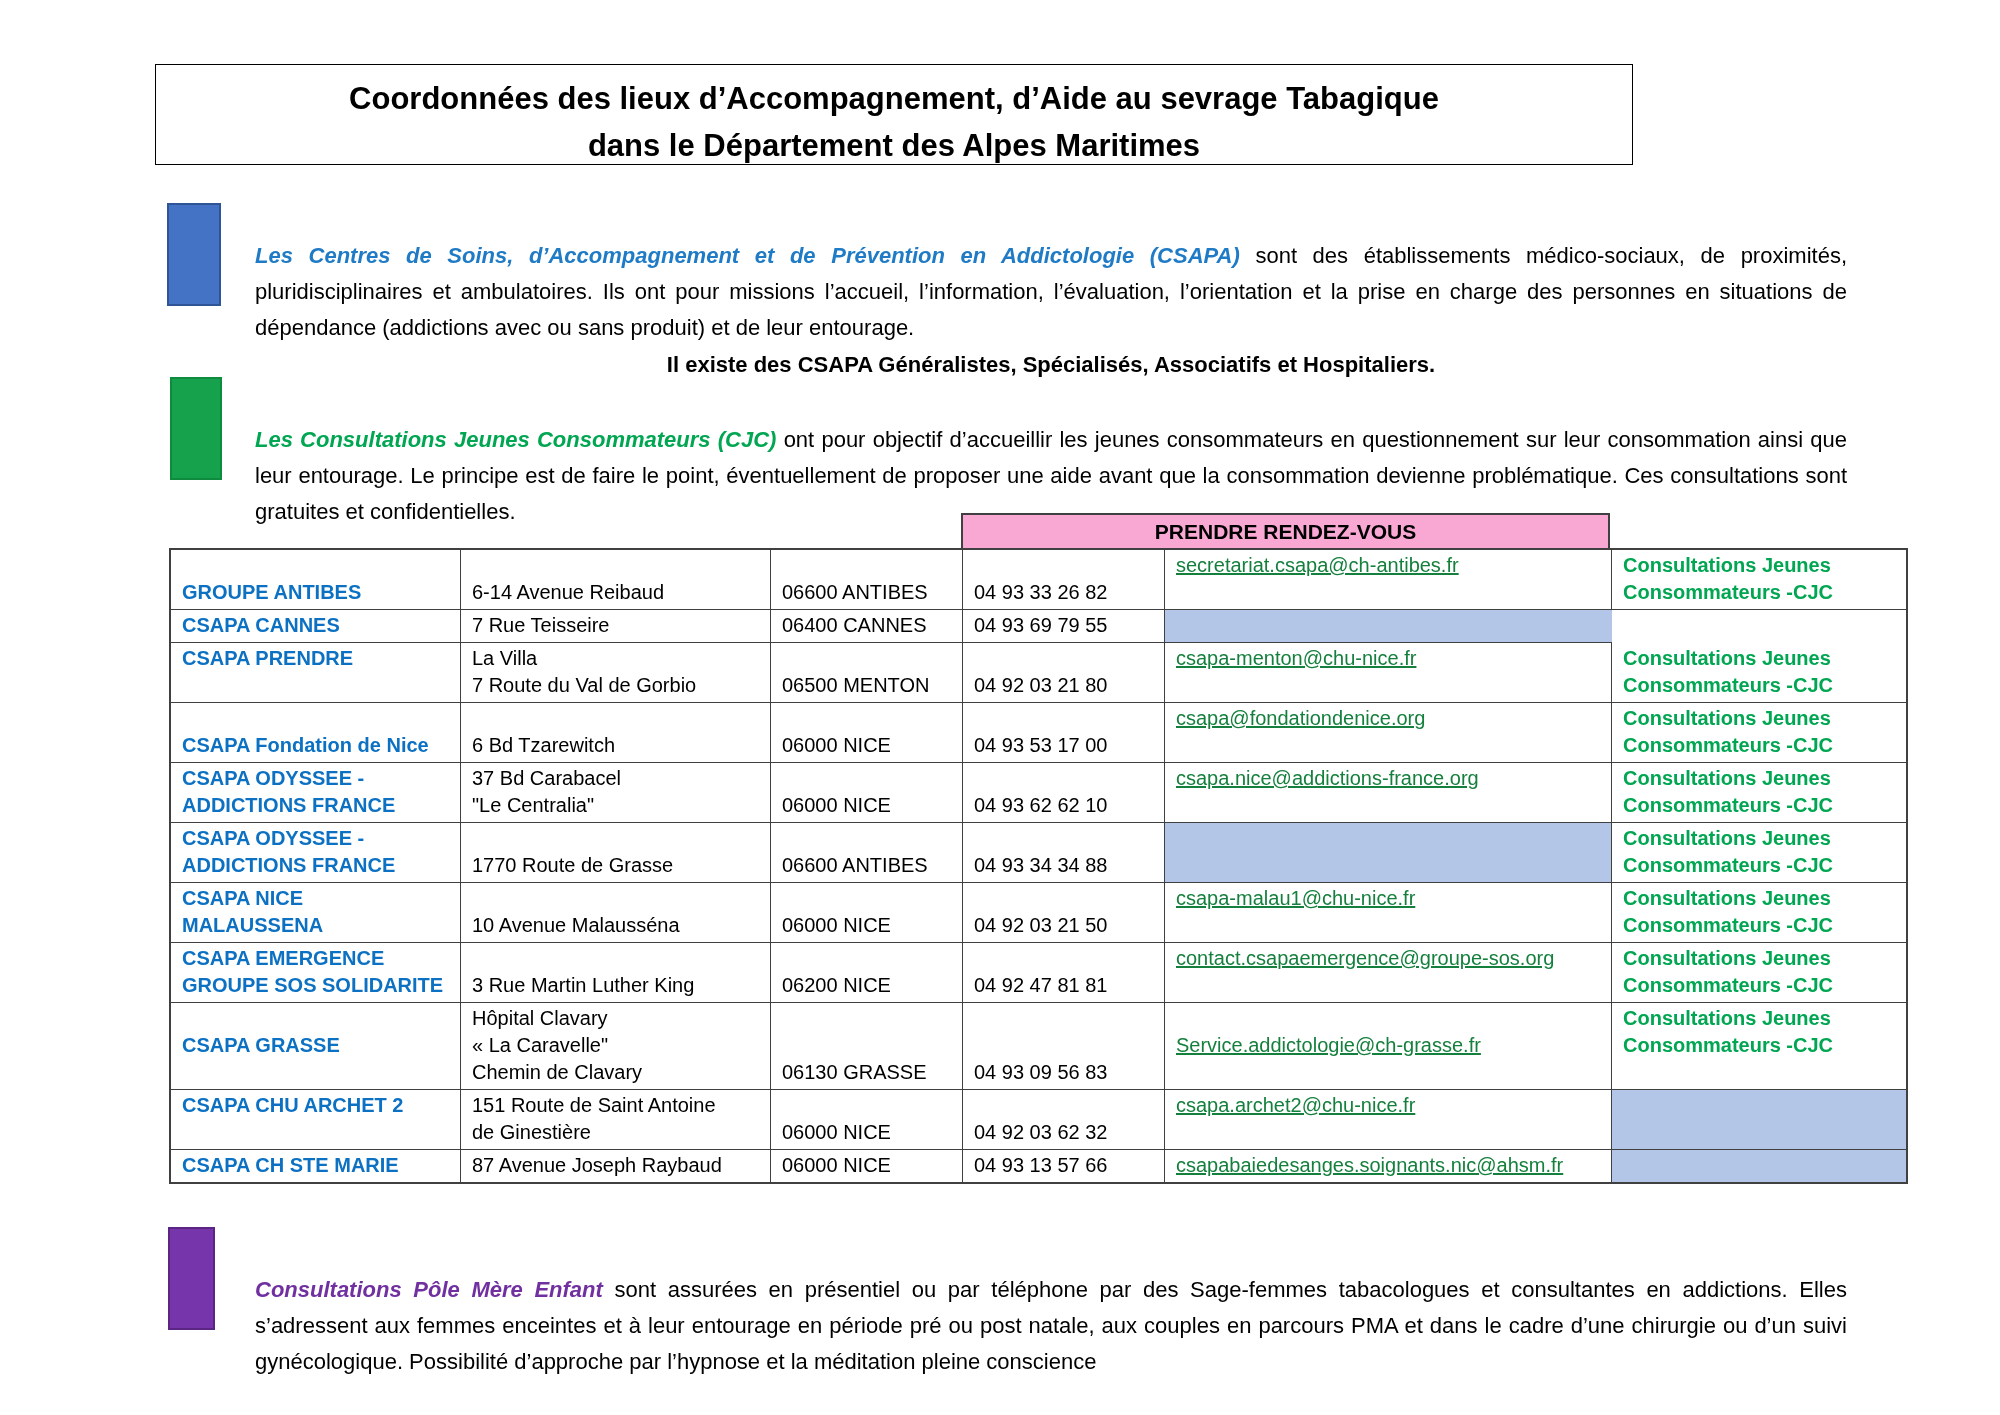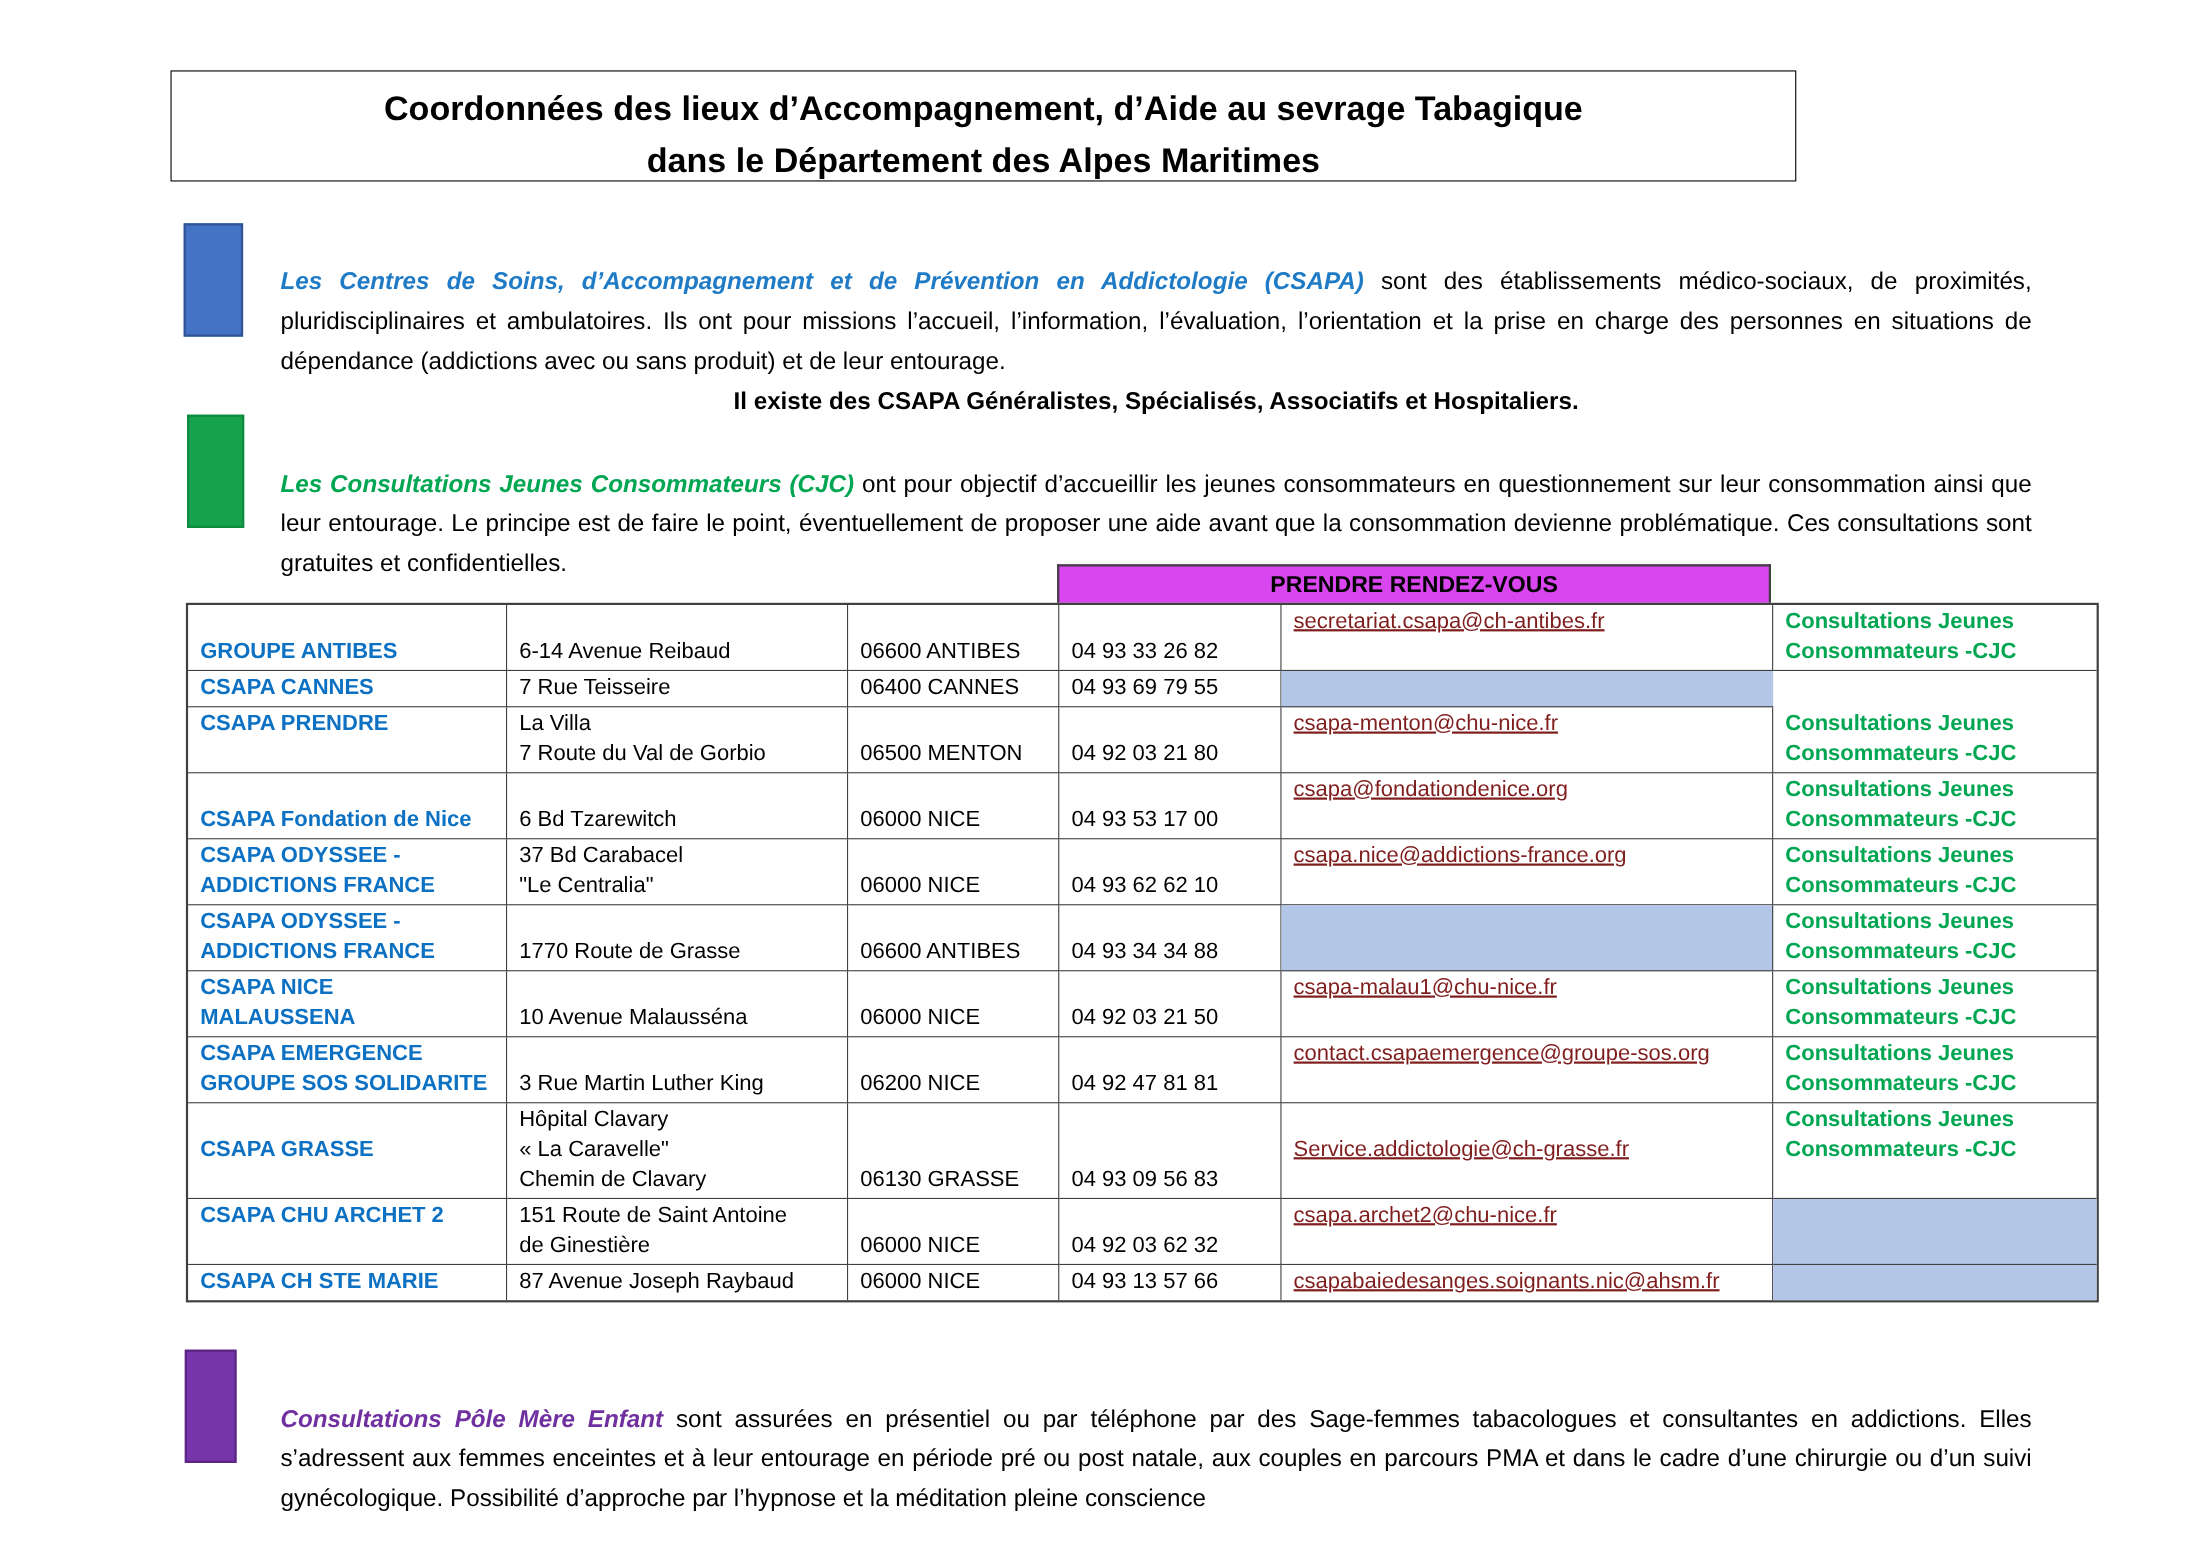--- a/index.html
+++ b/index.html
@@ -30,39 +30,39 @@
   .lead-green  { color:#00A651; }
   .lead-purple { color:#7030A0; }
   .sec-csapa { top:202px; }
   .sec-cjc   { top:386px; }
   .sec-pme   { top:1236px; }
   .center-note { text-align:center; font-weight:bold; margin-top:1px; }
 
   
   .rdv-bar {
     position:absolute; left:961px; top:513px; width:649px; height:37px;
-    background:#d946ef; border:2px solid #404040; border-bottom:none;
+    background:#f9a8d4; border:2px solid #404040; border-bottom:none;
     text-align:center; font-weight:bold; font-size:21px; line-height:34px;
   }
 
   
   .contacts-table {
     position:absolute; left:169px; top:548px; width:1739px;
     border:2px solid #404040; background:#fff;
   }
   .t-row { display:grid; grid-template-columns:290px 310px 192px 202px 447px 294px; }
   .t-row:last-child .cell { border-bottom:none; }
   .cell {
     border-right:1.5px solid #404040; border-bottom:1.5px solid #404040;
     padding:2px 10px 3px 11px; white-space:pre-line;
     font-size:20px; line-height:27px; overflow:hidden;
   }
   .cell:last-child { border-right:none; }
   .cell.name  { color:#0C71C3; font-weight:bold; }
-  .cell.email { color:#7f1d1d; text-decoration:underline; }
+  .cell.email { color:#15803d; text-decoration:underline; }
   .cell.cjc   { color:#00A651; font-weight:bold; }
   .cell.shaded { background:#B4C6E7; }
 </style>
 </head>
 <body>
 
 <div class="page">
 
   <div class="title-box">
     <div class="title-line">Coordonnées des lieux d’Accompagnement, d’Aide au sevrage Tabagique</div>

